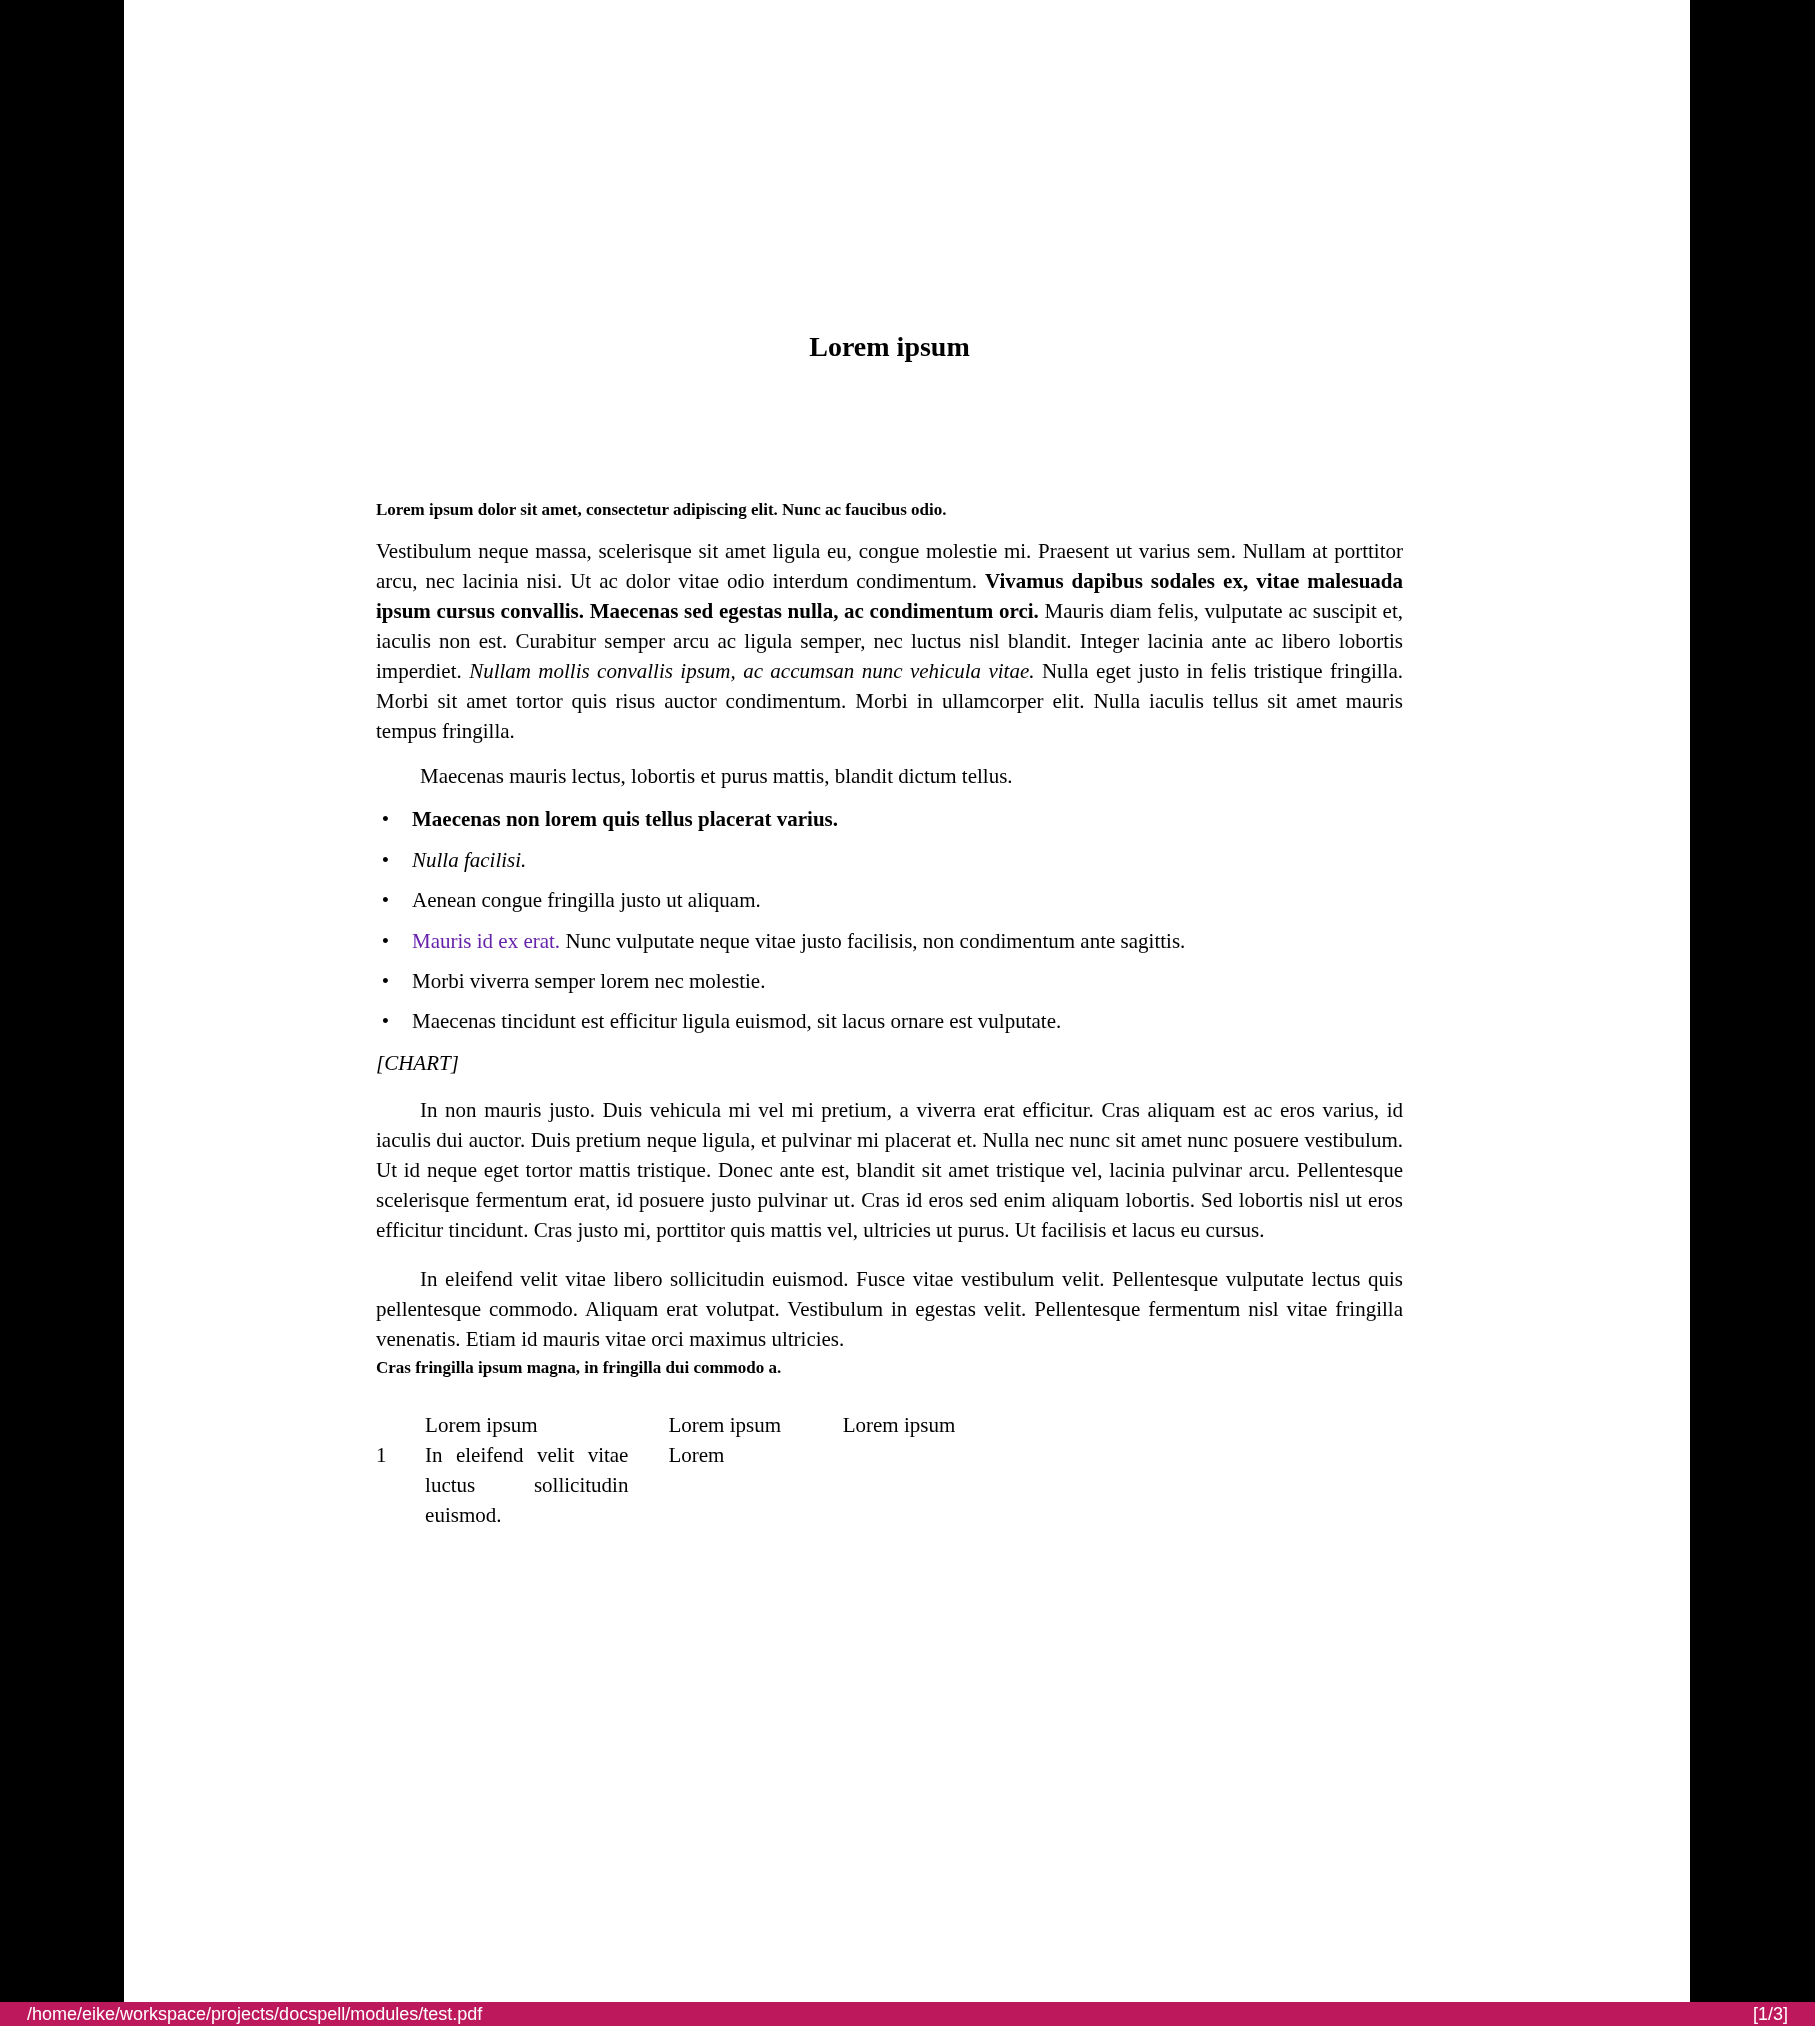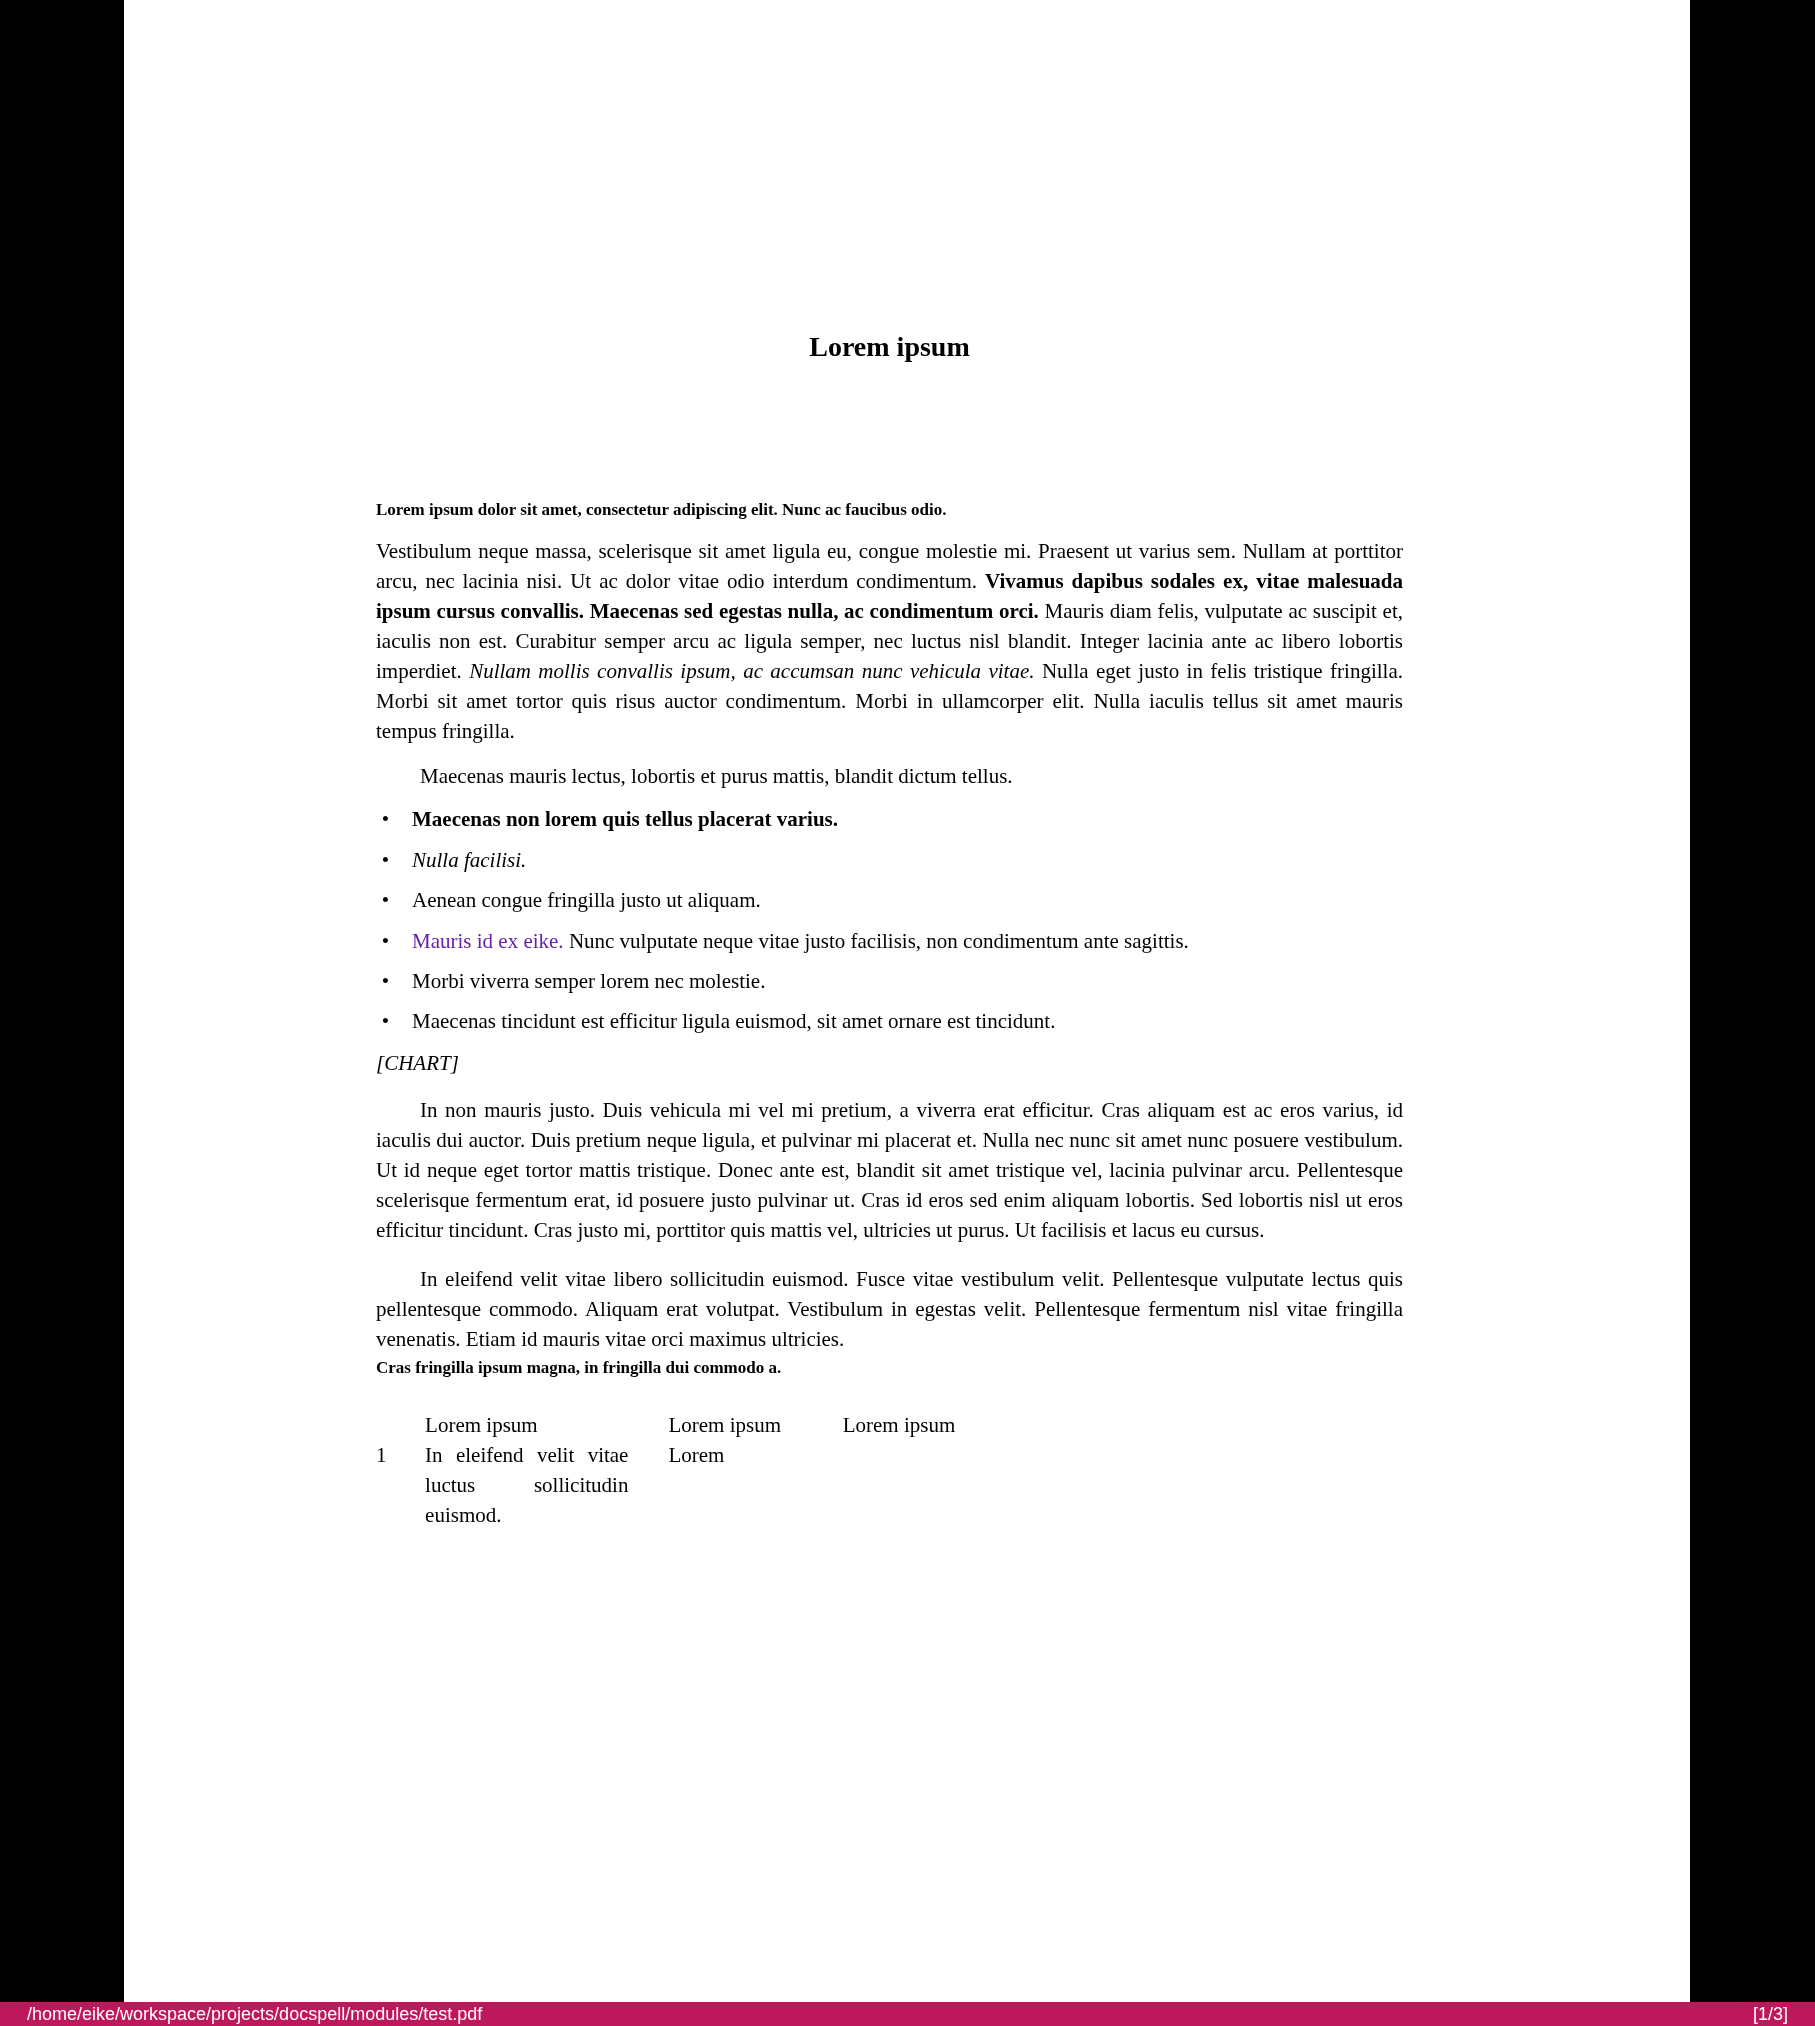--- a/index.html
+++ b/index.html
@@ -70,23 +70,23 @@
     <h2 class="section-heading" id="section1-heading">Lorem ipsum dolor sit amet, consectetur adipiscing elit. Nunc ac faucibus odio.</h2>
 
     <p class="para" id="para1"><span class="seg normal">Vestibulum neque massa, scelerisque sit amet ligula eu, congue molestie mi. Praesent ut varius sem. Nullam at porttitor arcu, nec lacinia nisi. Ut ac dolor vitae odio interdum condimentum. </span><span class="seg bold">Vivamus dapibus sodales ex, vitae malesuada ipsum cursus convallis. Maecenas sed egestas nulla, ac condimentum orci. </span><span class="seg normal">Mauris diam felis, vulputate ac suscipit et, iaculis non est. Curabitur semper arcu ac ligula semper, nec luctus nisl blandit. Integer lacinia ante ac libero lobortis imperdiet. </span><span class="seg italic">Nullam mollis convallis ipsum, ac accumsan nunc vehicula vitae. </span><span class="seg normal">Nulla eget justo in felis tristique fringilla. Morbi sit amet tortor quis risus auctor condimentum. Morbi in ullamcorper elit. Nulla iaculis tellus sit amet mauris tempus fringilla.</span></p>
 
     <p class="para indent" id="para2">Maecenas mauris lectus, lobortis et purus mattis, blandit dictum tellus.</p>
 
     <ul class="bullets">
         <li><span class="marker">•</span><span class="seg bold">Maecenas non lorem quis tellus placerat varius.</span></li>
         <li><span class="marker">•</span><span class="seg italic">Nulla facilisi.</span></li>
         <li><span class="marker">•</span><span class="seg normal">Aenean congue fringilla justo ut aliquam.</span></li>
-        <li><span class="marker">•</span><span class="seg link">Mauris id ex eike.</span><span class="seg normal"> Nunc vulputate neque vitae justo facilisis, non condimentum ante sagittis.</span></li>
+        <li><span class="marker">•</span><span class="seg link">Mauris id ex erat.</span><span class="seg normal"> Nunc vulputate neque vitae justo facilisis, non condimentum ante sagittis.</span></li>
         <li><span class="marker">•</span><span class="seg normal">Morbi viverra semper lorem nec molestie.</span></li>
-        <li><span class="marker">•</span><span class="seg normal">Maecenas tincidunt est efficitur ligula euismod, sit amet ornare est tincidunt.</span></li>
+        <li><span class="marker">•</span><span class="seg normal">Maecenas tincidunt est efficitur ligula euismod, sit lacus ornare est vulputate.</span></li>
       </ul>
 
     <div class="chart-line">[CHART]</div>
 
     <p class="para indent" id="para3">In non mauris justo. Duis vehicula mi vel mi pretium, a viverra erat efficitur. Cras aliquam est ac eros varius, id iaculis dui auctor. Duis pretium neque ligula, et pulvinar mi placerat et. Nulla nec nunc sit amet nunc posuere vestibulum. Ut id neque eget tortor mattis tristique. Donec ante est, blandit sit amet tristique vel, lacinia pulvinar arcu. Pellentesque scelerisque fermentum erat, id posuere justo pulvinar ut. Cras id eros sed enim aliquam lobortis. Sed lobortis nisl ut eros efficitur tincidunt. Cras justo mi, porttitor quis mattis vel, ultricies ut purus. Ut facilisis et lacus eu cursus.</p>
 
     <p class="para indent" id="para4">In eleifend velit vitae libero sollicitudin euismod. Fusce vitae vestibulum velit. Pellentesque vulputate lectus quis pellentesque commodo. Aliquam erat volutpat. Vestibulum in egestas velit. Pellentesque fermentum nisl vitae fringilla venenatis. Etiam id mauris vitae orci maximus ultricies.</p>
 
     <h2 class="section-heading" id="section2-heading">Cras fringilla ipsum magna, in fringilla dui commodo a.</h2>
 

